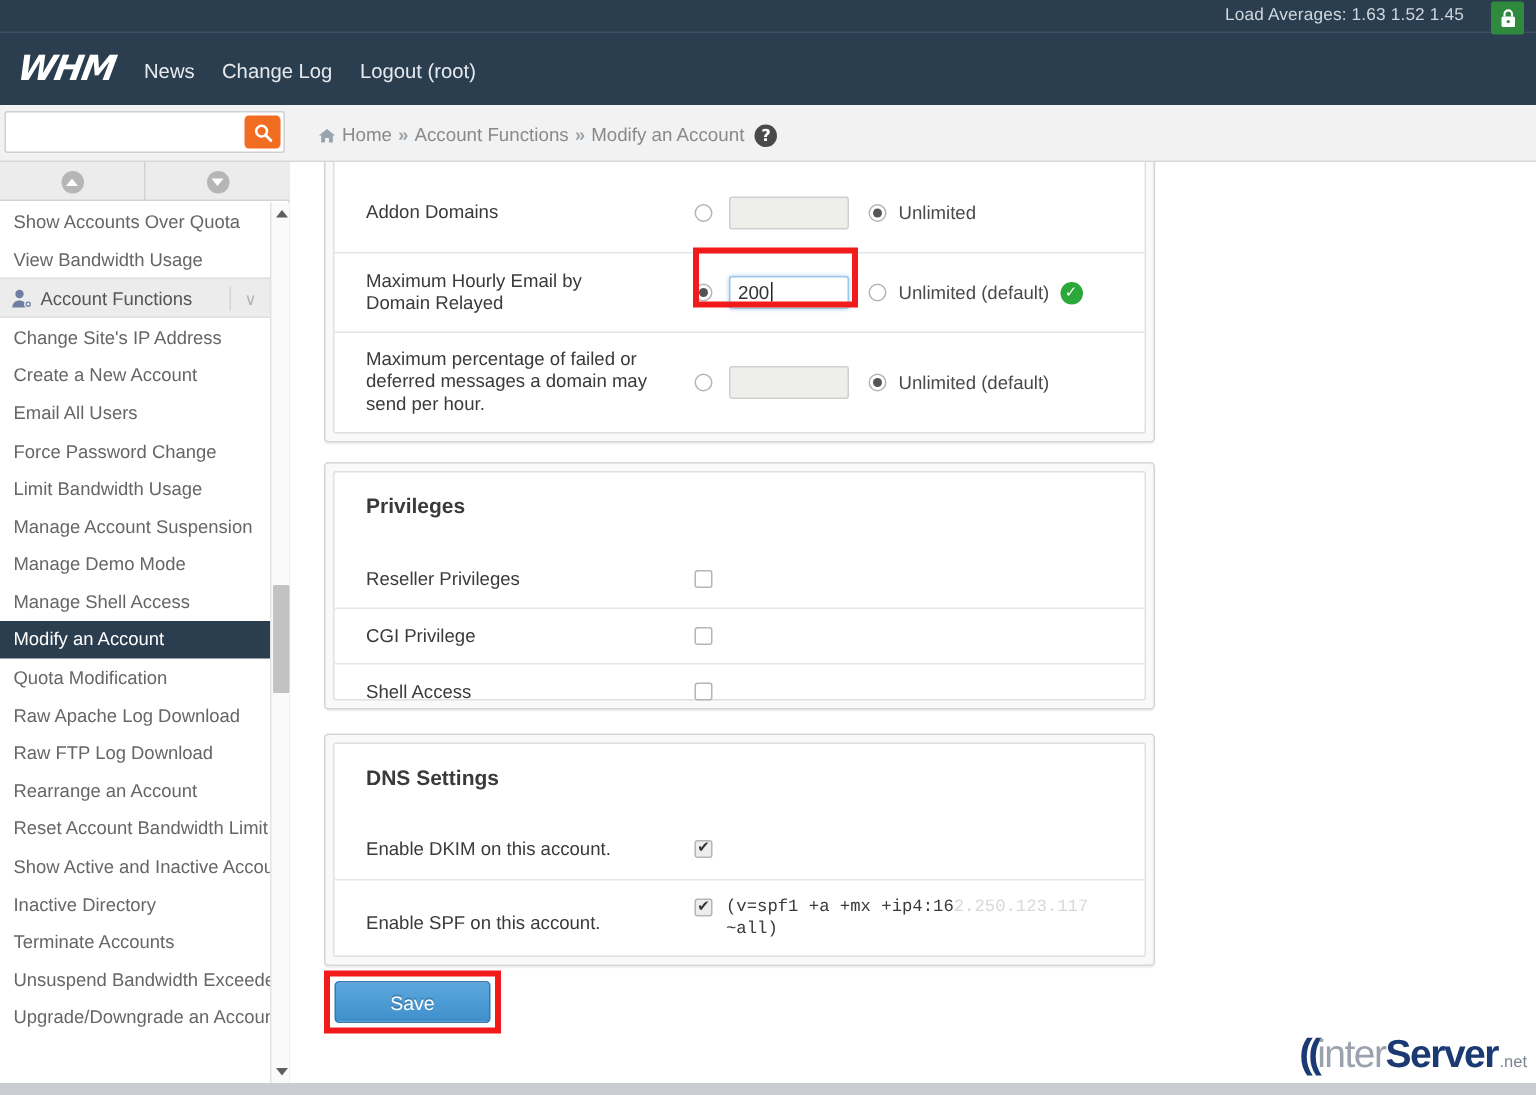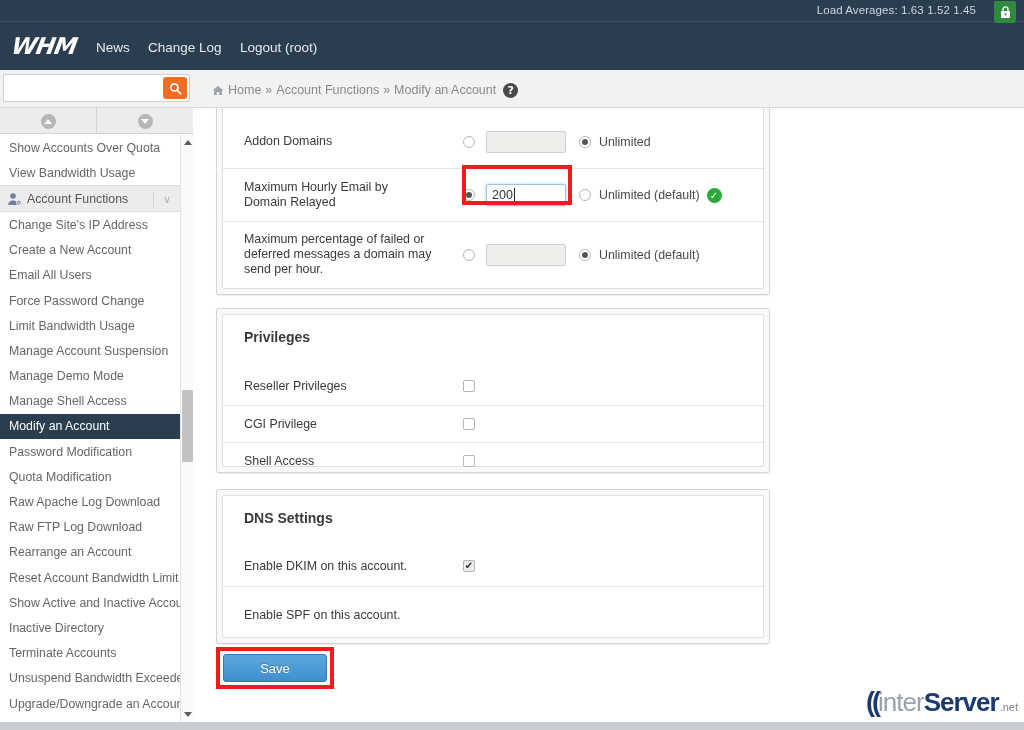--- a/index.html
+++ b/index.html
@@ -242,21 +242,20 @@
 
     <div class="m-item">Change Site's IP Address</div>
     <div class="m-item">Create a New Account</div>
     <div class="m-item">Email All Users</div>
     <div class="m-item">Force Password Change</div>
     <div class="m-item">Limit Bandwidth Usage</div>
     <div class="m-item">Manage Account Suspension</div>
     <div class="m-item">Manage Demo Mode</div>
     <div class="m-item">Manage Shell Access</div>
     <div class="m-item active">Modify an Account</div>
-    <div class="m-item">Password Modification</div>
     <div class="m-item">Quota Modification</div>
     <div class="m-item">Raw Apache Log Download</div>
     <div class="m-item">Raw FTP Log Download</div>
     <div class="m-item">Rearrange an Account</div>
     <div class="m-item">Reset Account Bandwidth Limit</div>
     <div class="m-item">Show Active and Inactive Accounts</div>
     <div class="m-item">Inactive Directory</div>
     <div class="m-item">Terminate Accounts</div>
     <div class="m-item">Unsuspend Bandwidth Exceeders</div>
     <div class="m-item">Upgrade/Downgrade an Account</div>
@@ -356,20 +355,24 @@
 
       <div class="row" style="height:40px; margin-top:20px; border-top:0;">
         <div class="lbl">Enable DKIM on this account.</div>
         <div class="ctl" style="left:240px;">
           <span class="checkbox on"></span>
         </div>
       </div>
 
       <div class="row" style="height:48px; align-items:flex-start;">
         <div class="lbl" style="margin-top:21px;">Enable SPF on this account.</div>
+        <div class="ctl" style="left:240px; top:10px; align-items:flex-start;">
+          <span class="checkbox on" style="margin-top:2px;"></span>
+          <span class="spf"><span>(v=spf1 +a +mx +ip4:16</span><span class="redact">2.250.123.117</span><br><span>~all)</span></span>
+        </div>
       </div>
     </div>
   </div>
 
   <div id="save-btn" style="left:29px; top:546px;text-align:right;">Save</div>
   <div class="hl-box" style="left:22px; top:539px; width:118px; height:42px;"></div>
 
 </div>
 
 <div id="watermark">

